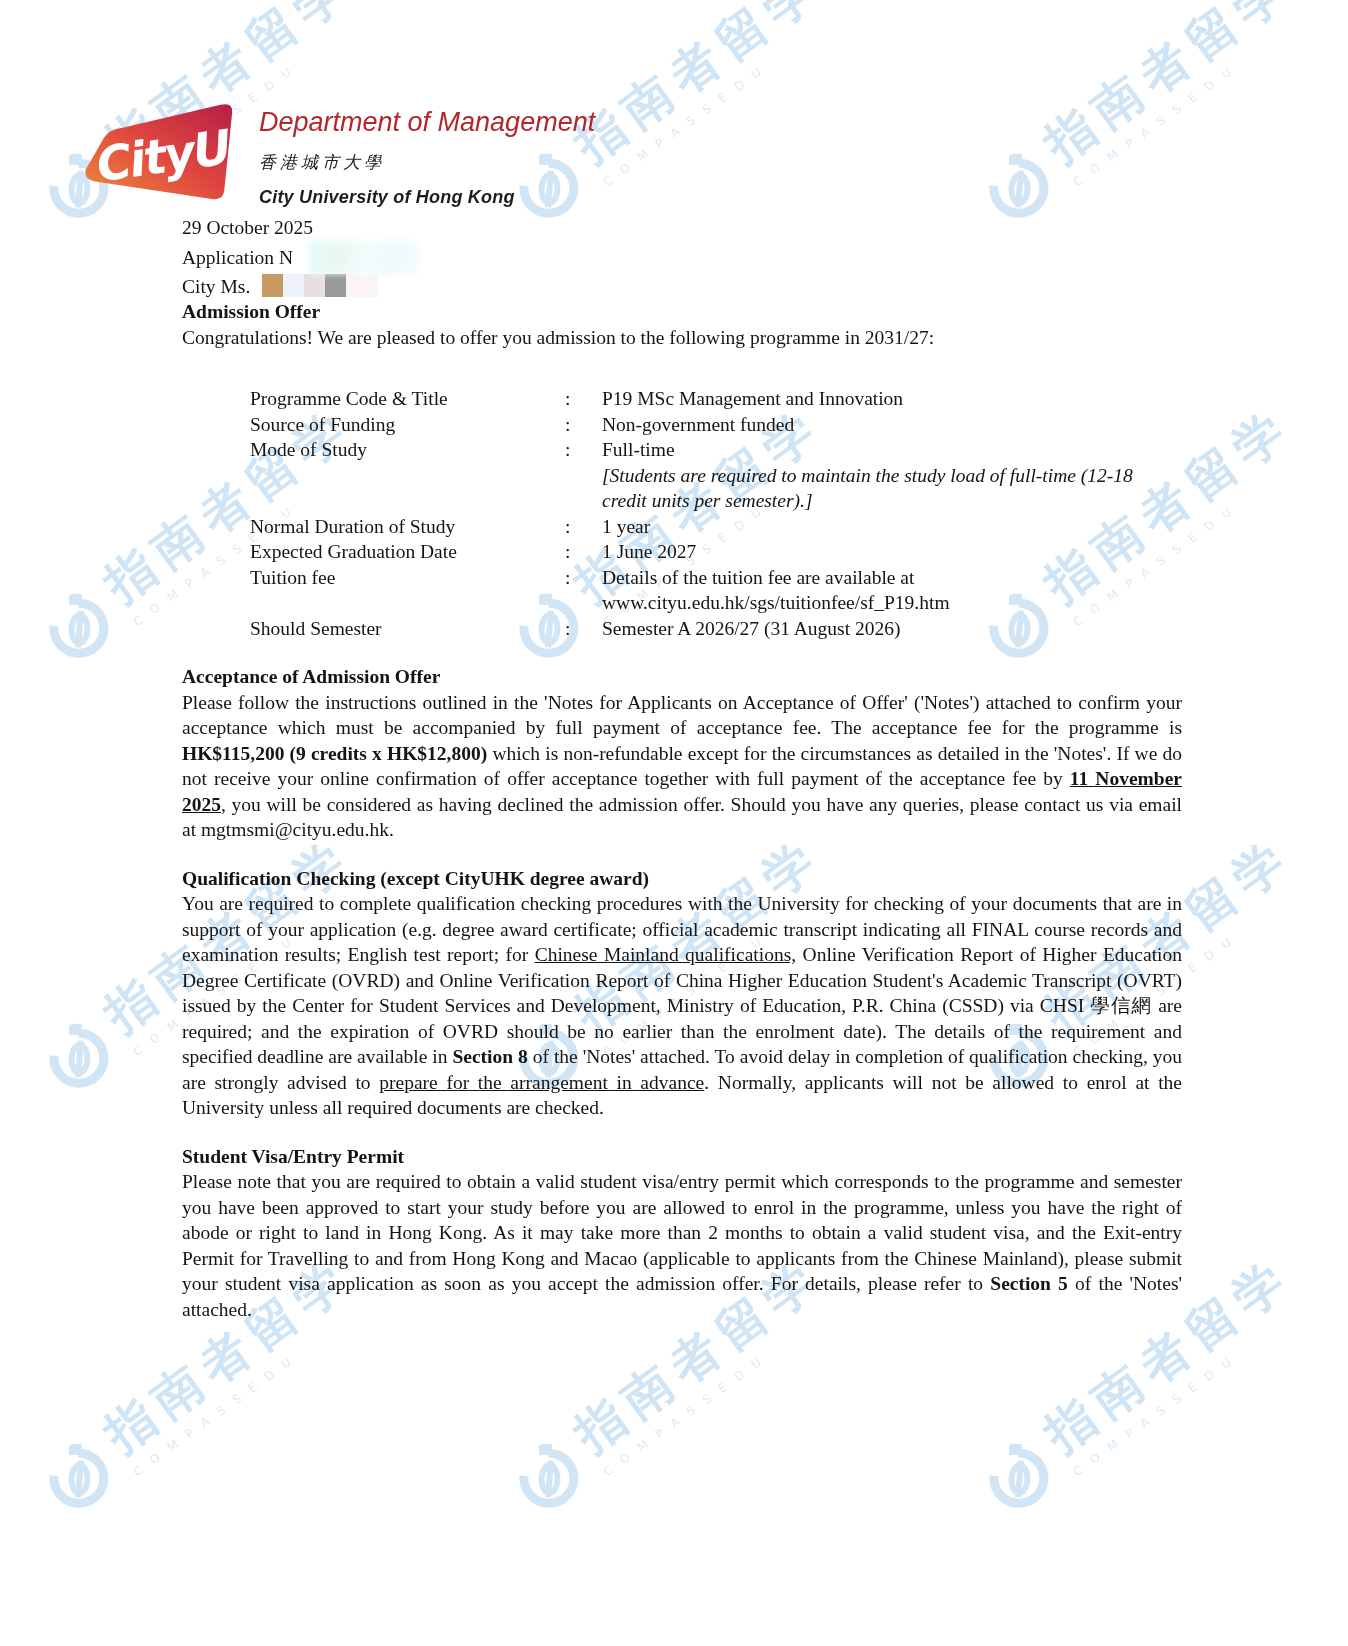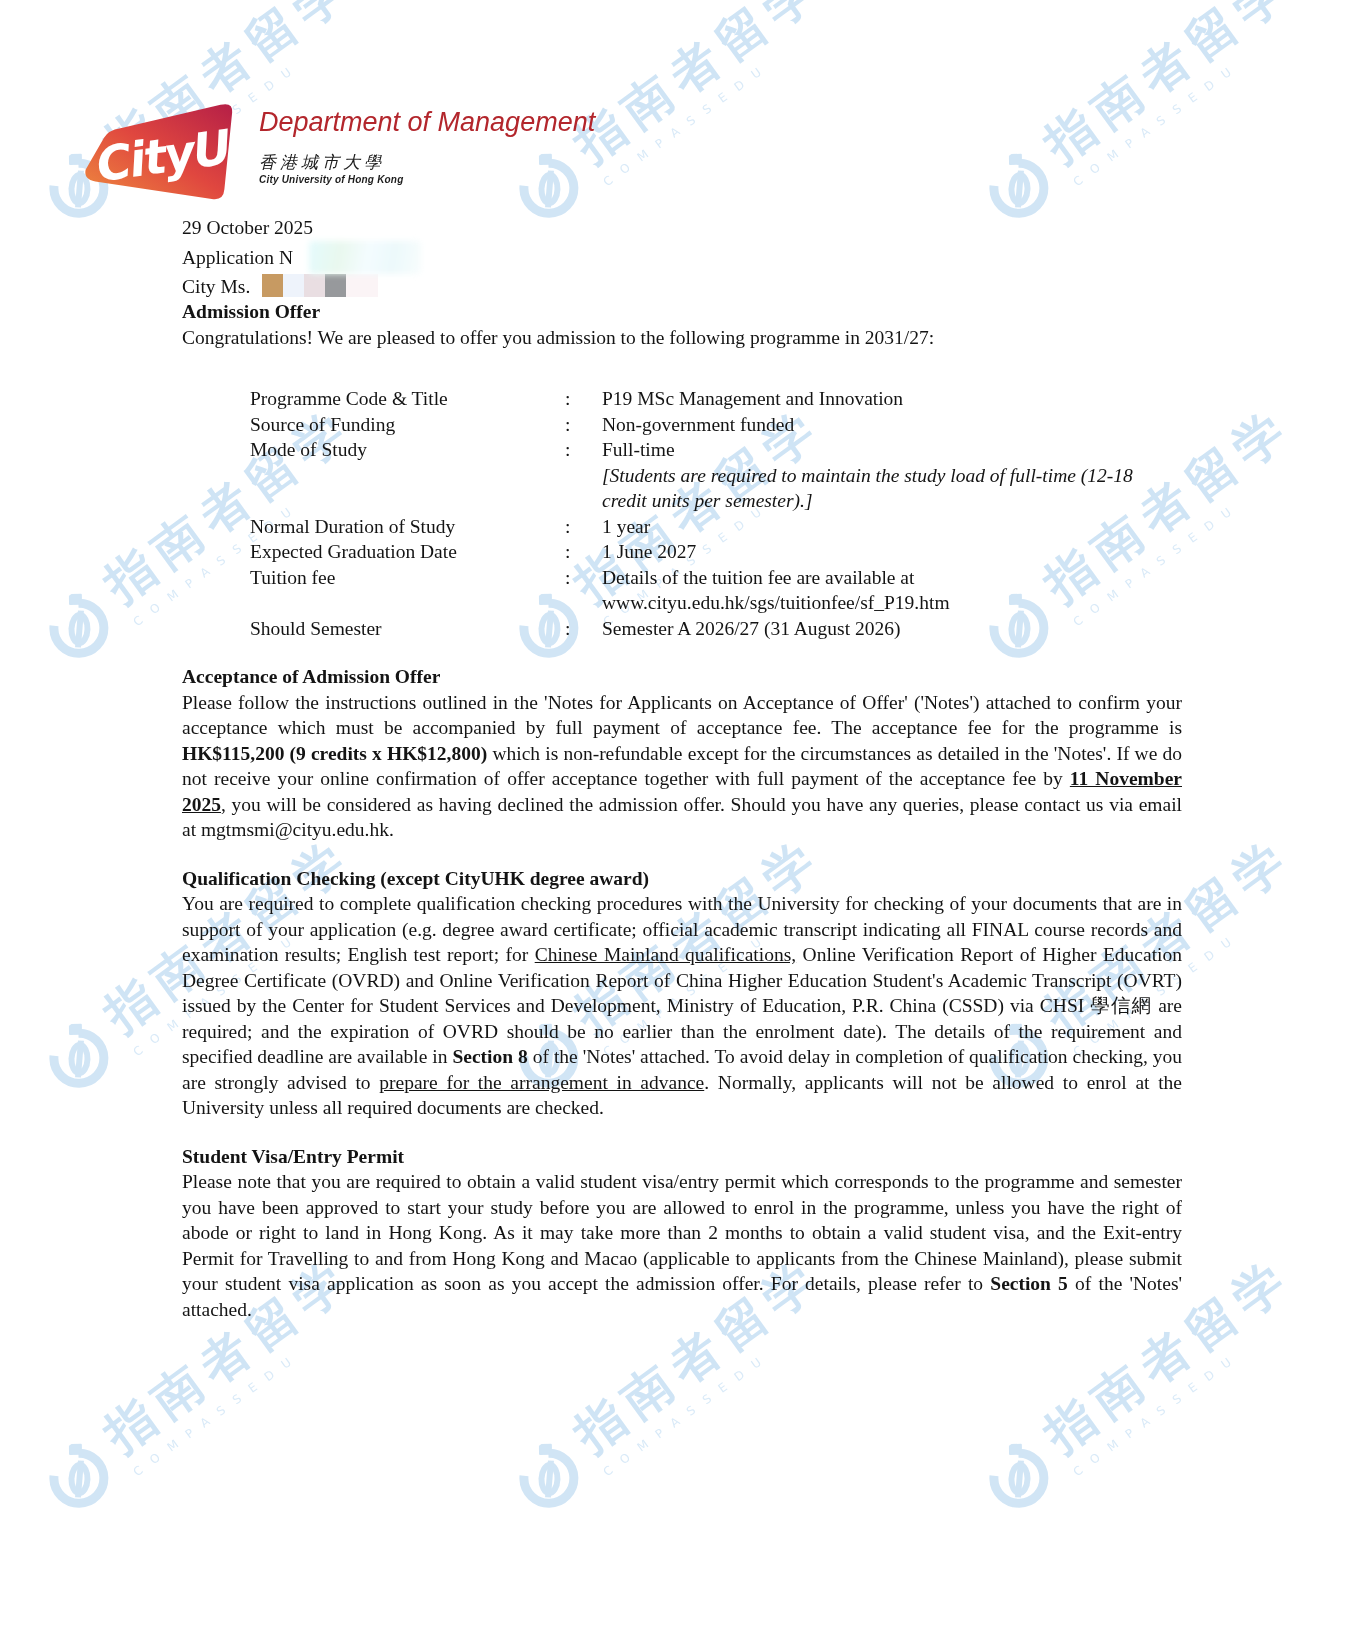--- a/index.html
+++ b/index.html
@@ -28,21 +28,21 @@
     font-family:"DejaVu Sans", sans-serif; font-size:12px;
     letter-spacing:12px; color:#d9eaf8; margin-top:9px; white-space:nowrap;
   }
 
   
   .header { position:relative; z-index:1; display:flex; align-items:flex-start; padding:83px 0 0 72px; }
   .logo-wrap { width:165px; height:132px; flex:none; }
   .header-text { margin-left:22px; margin-top:24px; font-family:"Liberation Sans", sans-serif;font-style:italic; }
   .dept { font-size:27px; color:#b3262c; line-height:1.15; }
   .uni-zh { margin-top:13px; font-size:17px; letter-spacing:4px; color:#1d1d1d; font-family:"DejaVu Sans", sans-serif; }
-  .uni-en { margin-top:0; font-size:10px; font-weight:bold; color:#1d1d1d; letter-spacing:0.2px; }
+  .uni-en { margin-top:13px; font-size:18px; font-weight:bold; color:#1d1d1d; letter-spacing:0.2px; }
 
   
   .content { position:relative; z-index:1; padding:0 166px 0 182px; font-size:19.5px; line-height:25.5px; }
   .content p, .content h3 { margin:0; padding:0; }
   .date-line { margin-top:72px; }
   .app-line { margin-top:22px; }
   .sal-line { margin-top:25px; }
   .h-admission { margin-top:21px; }
   .content h3 { font-size:19.5px; font-weight:bold; }
   .congrats { margin-top:18px; }

